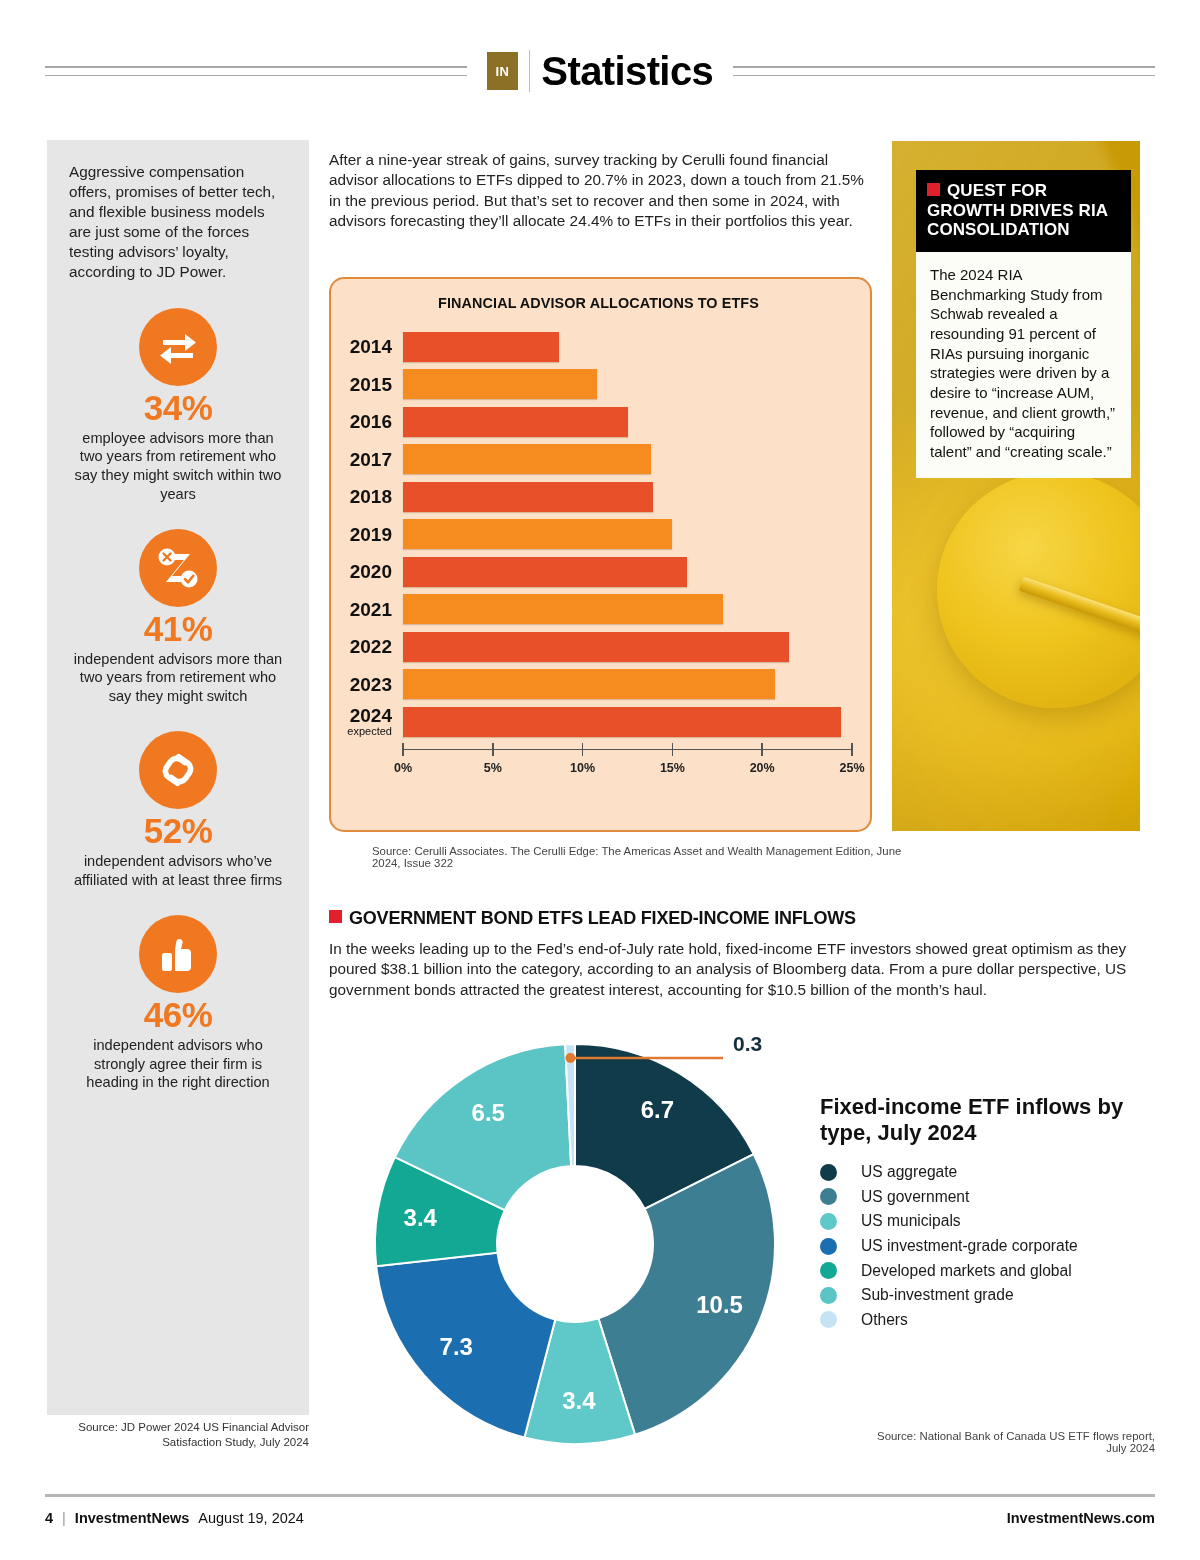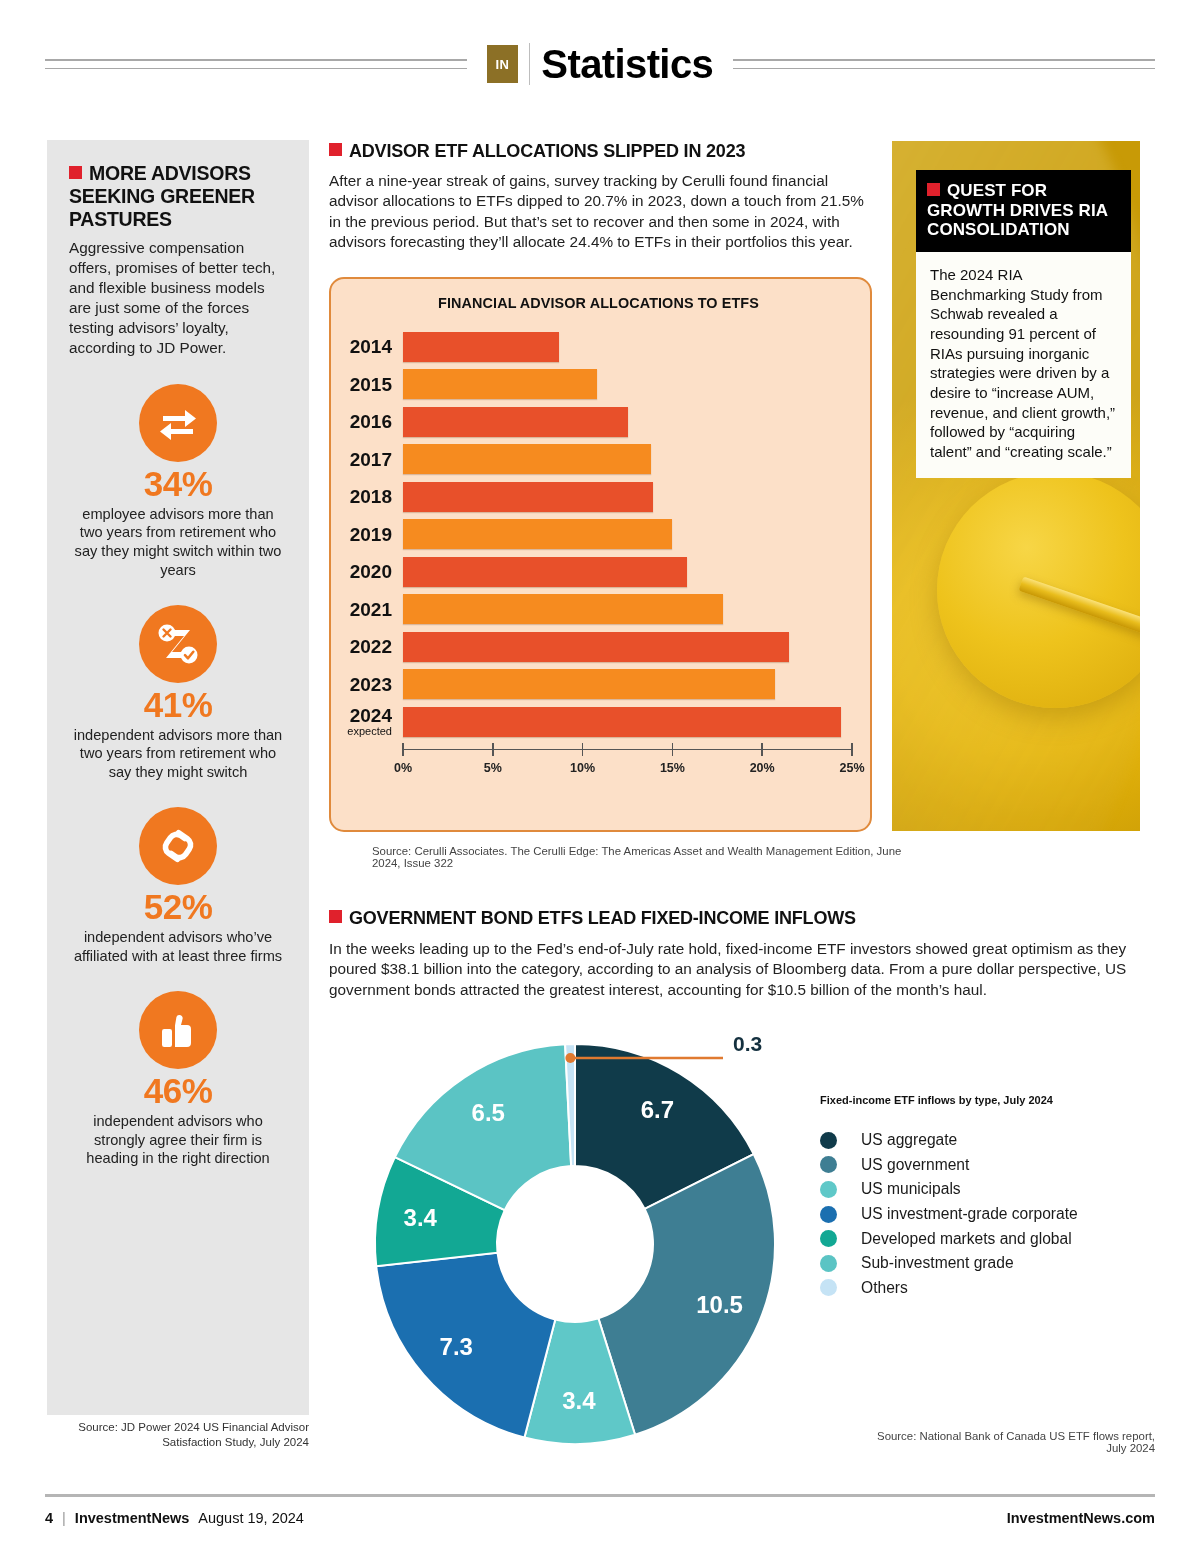--- a/index.html
+++ b/index.html
@@ -6,21 +6,21 @@
   html, body {
     width: 1200px; height: 1560px;
     background: #ffffff;
     font-family: "Liberation Sans", sans-serif;
     color: #1a1a1a;
   }
   .page { position: relative; width: 1200px; height: 1560px; overflow: hidden; }
 
   
   .masthead {
-    position: absolute; left: 45px; top: 29px; width: 1110px; height: 70px;
+    position: absolute; left: 45px; top: 36px; width: 1110px; height: 70px;
     display: flex; align-items: center; gap: 0;
   }
   .rule-group { flex: 1; display: flex; flex-direction: column; gap: 7px; }
   .rule-group .rule { height: 1.5px; background: #a8a8a8; width: 100%; }
   .masthead-center { display: flex; align-items: center; gap: 11px; padding: 0 20px; }
   .in-badge {
     width: 31px; height: 38px; background: #8c7026; color: #ffffff;
     font-size: 13px; font-weight: bold; letter-spacing: .3px;
     display: flex; align-items: center; justify-content: center;
   }
@@ -153,21 +153,21 @@
     font-size: 24px; font-weight: bold; fill: #ffffff;
     font-family: "Liberation Sans", sans-serif;
   }
 
   .callout-val {
     position: absolute; left: 733px; top: 1032px;
     font-size: 21px; font-weight: bold; color: #14303f;
   }
 
   .legend { position: absolute; left: 820px; top: 1094px; width: 320px; }
-  .legend-title { font-size: 11px; font-weight: bold; color: #111; margin-bottom: 22px; }
+  .legend-title { font-size: 22px; font-weight: bold; color: #111; margin-bottom: 14px; }
   .legend-row { display: flex; align-items: center; gap: 24px; height: 24.6px; }
   .legend-dot { width: 17px; height: 17px; border-radius: 50%; flex: none; }
   .legend-lab { font-size: 15.6px; color: #1a1a1a; }
 
   .bond-source {
     position: absolute; left: 860px; top: 1430px; width: 295px;
     font-size: 11.4px; color: #444; text-align: right;
   }
 
   
@@ -196,23 +196,20 @@
       <div class="in-divider"></div>
       <div class="masthead-title">Statistics</div>
     </div>
     <div class="rule-group">
       <div class="rule"></div>
         <div class="rule"></div>
     </div>
   </div>
 
   <div class="sidebar">
-    <div class="side-head">
-      <span class="redsq"></span><span>MORE ADVISORS SEEKING GREENER PASTURES</span>
-    </div>
     <div class="side-intro">Aggressive compensation offers, promises of better tech, and flexible business models are just some of the forces testing advisors’ loyalty, according to JD Power.</div>
 
     <div class="stat">
       <div class="stat-icon">
         <svg width="50" height="50" viewBox="0 0 50 50">
           <path d="M10 18 H32 V12 L43 20.5 L32 29 V23 H10 Z" fill="#fff"></path>
           <path d="M40 31 H18 V25 L7 33.5 L18 42 V36 H40 Z" fill="#fff"></path>
         </svg>
       </div>
       <div class="stat-value">34%</div>
@@ -254,23 +251,20 @@
           <path d="M22 42 h12 a4 4 0 0 0 4 -4 V24 a4 4 0 0 0 -4 -4 h-6 l1.6 -6.2 A3.2 3.2 0 0 0 26 10 c-1.3 0 -2 .8 -2.6 2.2 L22 20.5 Z" fill="#fff"></path>
         </svg>
       </div>
       <div class="stat-value">46%</div>
       <div class="stat-label">independent advisors who strongly agree their firm is heading in the right direction</div>
     </div>
   </div>
   <div class="side-source">Source: JD Power 2024 US Financial Advisor Satisfaction Study, July 2024</div>
 
   <div class="block-etf">
-    <div class="sec-head">
-      <span class="redsq"></span><span>ADVISOR ETF ALLOCATIONS SLIPPED IN 2023</span>
-    </div>
     <div class="sec-body">After a nine-year streak of gains, survey tracking by Cerulli found financial advisor allocations to ETFs dipped to 20.7% in 2023, down a touch from 21.5% in the previous period. But that’s set to recover and then some in 2024, with advisors forecasting they’ll allocate 24.4% to ETFs in their portfolios this year.</div>
   </div>
 
   <div class="chartcard">
     <div class="chart-title">FINANCIAL ADVISOR ALLOCATIONS TO ETFS</div>
     <div class="bars" id="bars">
         <div class="barrow">
           <div class="barlabel">2014</div>
           <div class="bartrack">
             <div class="bar" style="width: 34.8%; background: rgb(232, 80, 42);"></div>

